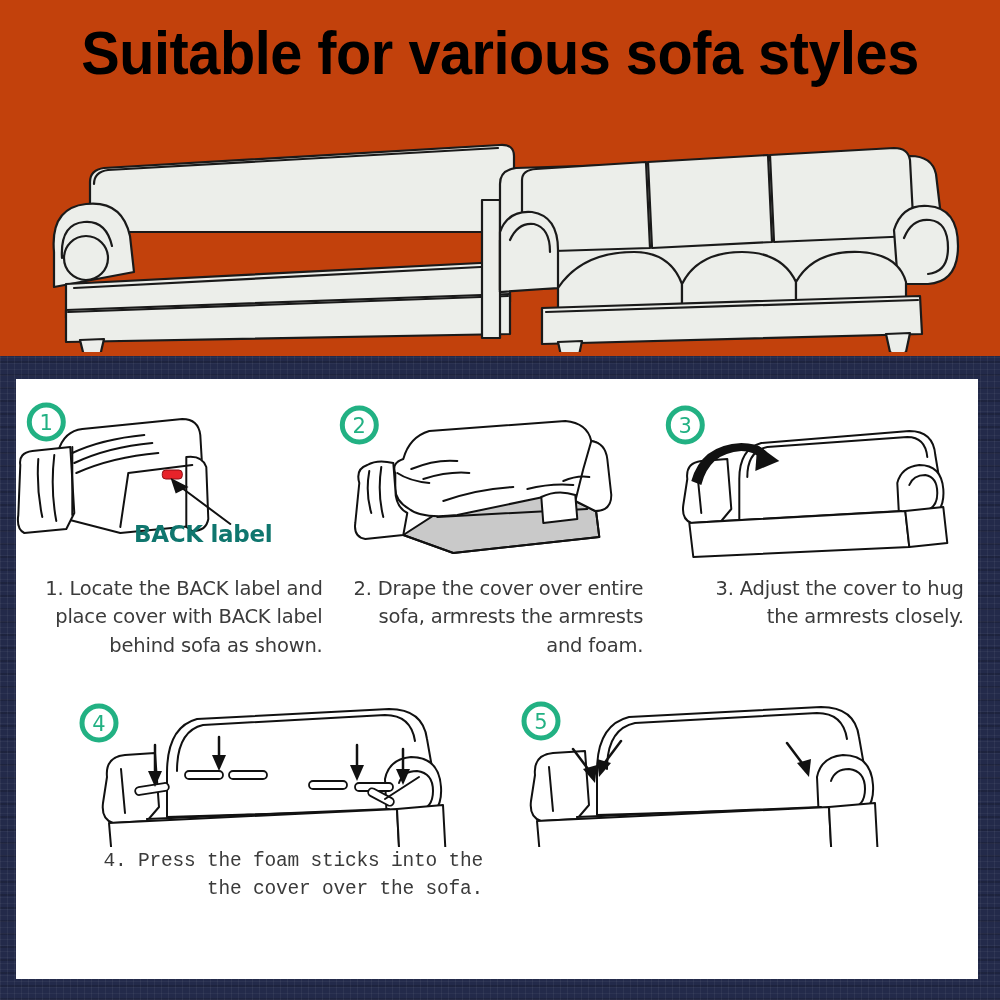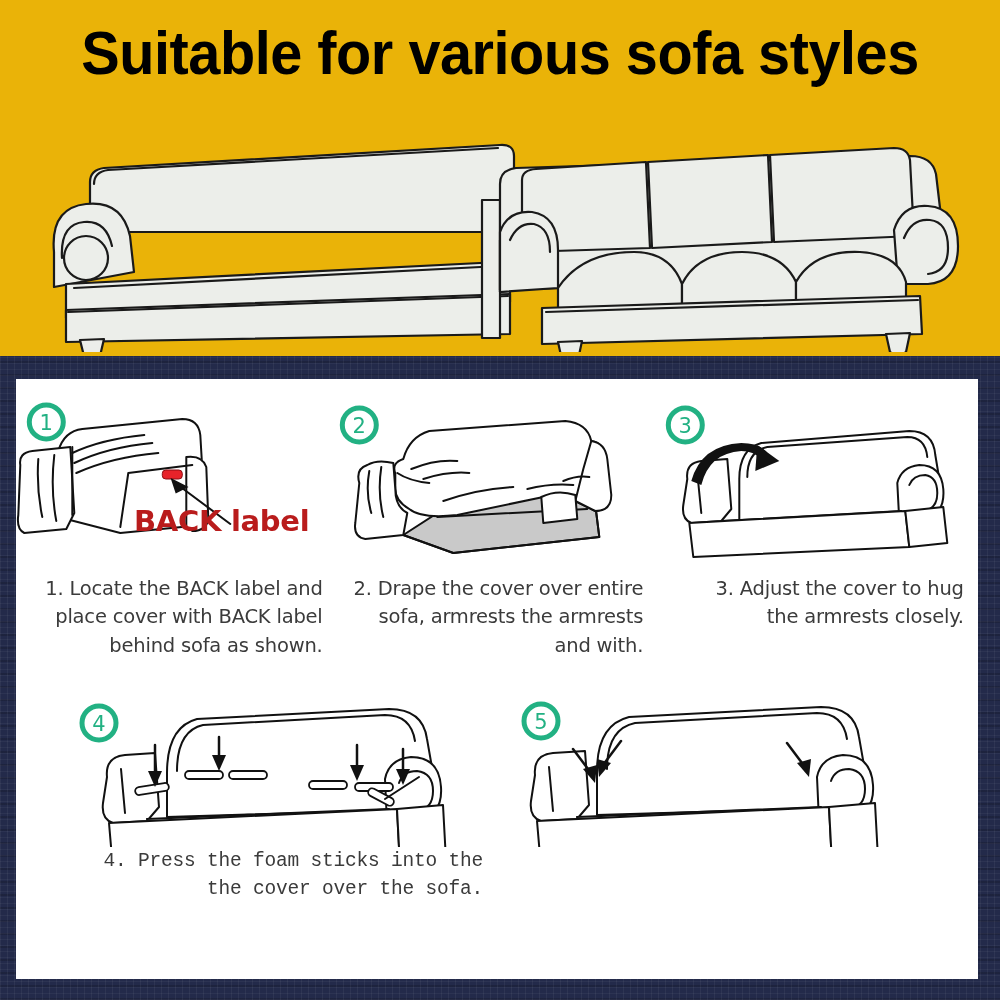--- a/index.html
+++ b/index.html
@@ -17,21 +17,21 @@
     overflow: hidden;
     background: #ffffff;
   }
 
   
   .hero {
     position: absolute;
     left: 0; top: 0;
     width: 1000px;
     height: 356px;
-    background: #eab308;
+    background: #c2410c;
   }
   .hero-title {
     position: absolute;
     left: 0;
     top: 22px;
     width: 1000px;
     text-align: center;
     font-family: "Liberation Sans Narrow", "Liberation Sans", sans-serif;
     font-weight: bold;
     font-size: 62px;
@@ -113,25 +113,25 @@
 
   .step-caption .cap-indent {
     display: block;
     text-align: right;
   }
 
   
   .back-label-text {
     position: absolute;
     left: 118px;
-    top: 107px;
+    top: 124px;
     font-family: "DejaVu Sans", "Liberation Sans", sans-serif;
-    font-size: 29px;
+    font-size: 23px;
     font-weight: bold;
-    color: #b91c1c;
+    color: #0f766e;
     letter-spacing: -0.3px;
     white-space: nowrap;
   }
 </style>
 </head>
 <body>
 
 <div id="page">
 
   <div class="hero">
@@ -276,21 +276,21 @@
               <path d="M190 92 Q214 86 236 88" fill="none"></path>
               <path d="M226 84 Q240 78 252 80" fill="none"></path>
 
               <path d="M204 100 Q220 92 238 98 L240 122 L206 126 Z" fill="#ffffff"></path>
             </g>
           </svg>
         </div>
         <p class="step-caption">
           <span class="cap-indent">2. Drape the cover over entire</span>
           <span class="cap-indent">sofa, armrests the armrests</span>
-          <span class="cap-indent">and with.</span>
+          <span class="cap-indent">and foam.</span>
         </p>
       </div>
 
       <div class="step">
         <div class="step-figure">
           <svg viewBox="0 0 320 168" preserveAspectRatio="xMidYMid meet" aria-hidden="true">
             <g>
               <circle cx="28" cy="28" r="17" fill="none" stroke="#22b183" stroke-width="5"></circle>
               <text x="28" y="36" text-anchor="middle" font-family="DejaVu Sans, sans-serif" font-size="21" fill="#22b183">3</text>
             </g>

